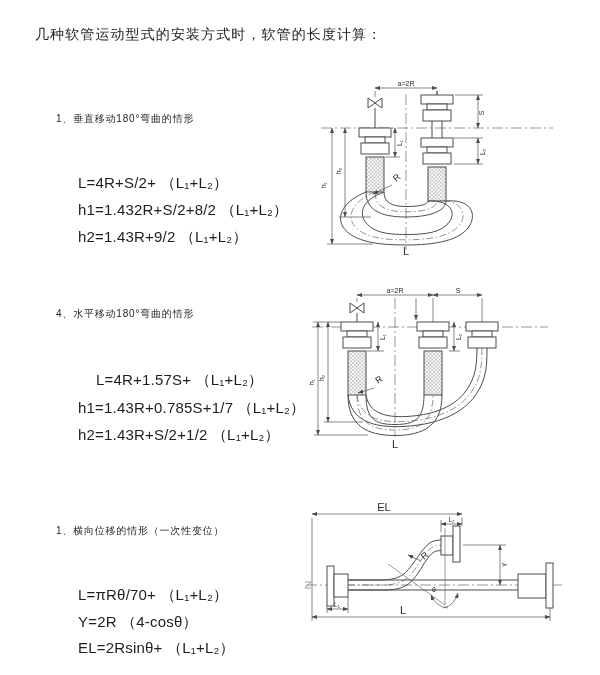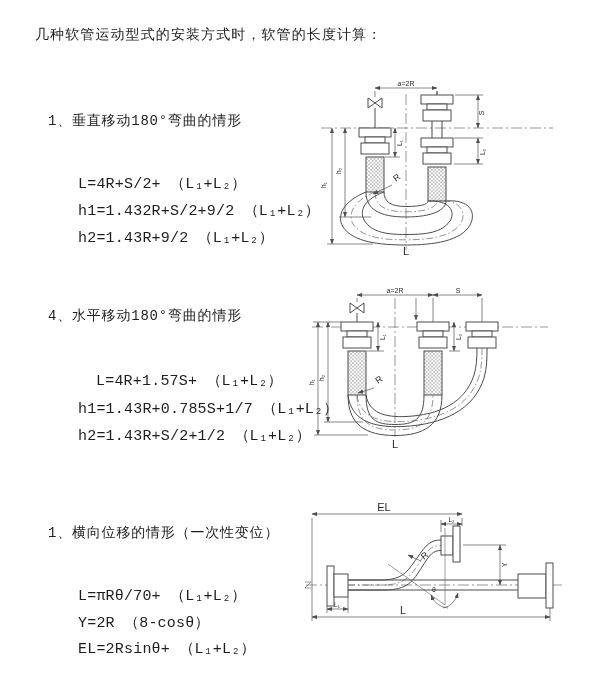--- a/index.html
+++ b/index.html
@@ -1,22 +1,22 @@
 <!DOCTYPE html>
 <html><head>
 <meta charset="utf-8">
 <style>
   html,body{margin:0;padding:0;}
   body{
     width:600px;height:675px;background:#ffffff;position:relative;overflow:hidden;
     font-family:"Liberation Sans","DejaVu Sans",sans-serif;color:#1e1e1e;
   }
-  .abs{position:absolute;font-family:Liberation Mono, monospace;}
+  .abs{position:absolute;}
   .title{font-size:14px;letter-spacing:1.1px;white-space:nowrap;}
-  .sec-heading{font-size:14px;letter-spacing:0.8px;white-space:nowrap;}
+  .sec-heading{font-size:10px;letter-spacing:0.8px;white-space:nowrap;margin-left:8px;}
   .formula{font-size:15px;letter-spacing:0.2px;white-space:nowrap;margin-top:36px;}
   svg{position:absolute;overflow:visible;}
   svg .ln{stroke:#4d4d4d;stroke-width:1;fill:none;}
   svg .thin{stroke:#5a5a5a;stroke-width:0.6;fill:none;}
   svg .dim{stroke:#555;stroke-width:0.7;fill:none;}
   svg .cl{stroke:#6a6a6a;stroke-width:0.7;stroke-dasharray:11 3 2 3;fill:none;}
   svg .hdash{stroke:#5a5a5a;stroke-width:0.65;stroke-dasharray:7 2.5 1.5 2.5;fill:none;}
   svg .fit{fill:#ffffff;stroke:#4d4d4d;stroke-width:1;}
   svg text{fill:#2b2b2b;font-family:"Liberation Sans","DejaVu Sans",sans-serif;}
   svg .dl{font-size:7px;}
@@ -24,31 +24,31 @@
   svg .big{font-size:11px;}
   svg .rlab{font-size:9px;}
 </style>
 </head>
 <body>
 
 <div class="abs title" style="left:35px;top:26px">几种软管运动型式的安装方式时，软管的长度计算：</div>
 
 <div class="abs sec-heading" style="left:48px;top:112px">1、垂直移动180°弯曲的情形</div>
 <div class="abs formula" style="left:78px;top:138px">L=4R+S/2+ （L₁+L₂）</div>
-<div class="abs formula" style="left:78px;top:165px">h1=1.432R+S/2+9/2 （L₁+L₂）</div>
+<div class="abs formula" style="left:78px;top:165px">h1=1.432R+S/2+8/2 （L₁+L₂）</div>
 <div class="abs formula" style="left:78px;top:192px">h2=1.43R+9/2 （L₁+L₂）</div>
 
 <div class="abs sec-heading" style="left:48px;top:307px">4、水平移动180°弯曲的情形</div>
 <div class="abs formula" style="left:96px;top:335px">L=4R+1.57S+ （L₁+L₂）</div>
 <div class="abs formula" style="left:78px;top:363px">h1=1.43R+0.785S+1/7 （L₁+L₂）</div>
 <div class="abs formula" style="left:78px;top:390px">h2=1.43R+S/2+1/2 （L₁+L₂）</div>
 
 <div class="abs sec-heading" style="left:48px;top:524px">1、横向位移的情形（一次性变位）</div>
 <div class="abs formula" style="left:78px;top:550px">L=πRθ/70+ （L₁+L₂）</div>
-<div class="abs formula" style="left:78px;top:577px">Y=2R （8-cosθ）</div>
+<div class="abs formula" style="left:78px;top:577px">Y=2R （4-cosθ）</div>
 <div class="abs formula" style="left:78px;top:603px">EL=2Rsinθ+ （L₁+L₂）</div>
 
 <svg style="left:315px;top:78px" width="245" height="180" viewBox="0 0 245 180">
   <defs>
     <marker id="arD1" viewBox="0 0 8 6" refX="7.5" refY="3" markerWidth="8" markerHeight="6" orient="auto-start-reverse">
       <path d="M0,0 L8,3 L0,6 Z" fill="#4d4d4d"></path>
     </marker>
     <pattern id="bd1" width="3.6" height="3.6" patternUnits="userSpaceOnUse">
       <path d="M0,0 L3.6,3.6 M3.6,0 L0,3.6" stroke="#8a8a8a" stroke-width="0.45"></path>
     </pattern>

